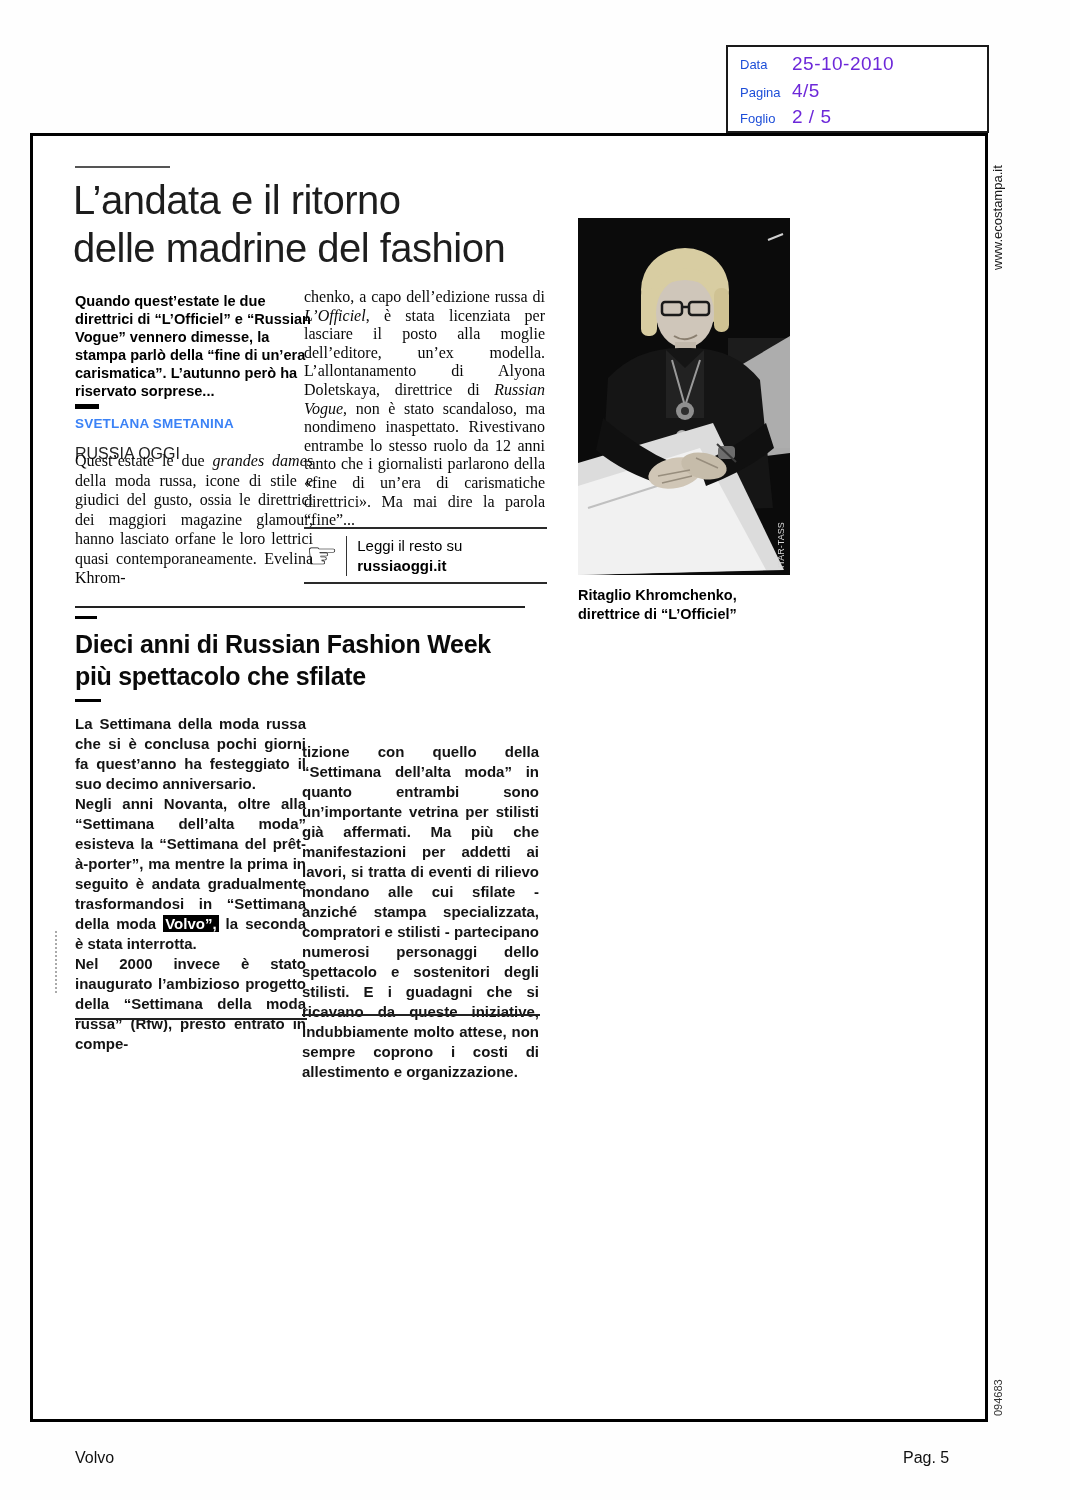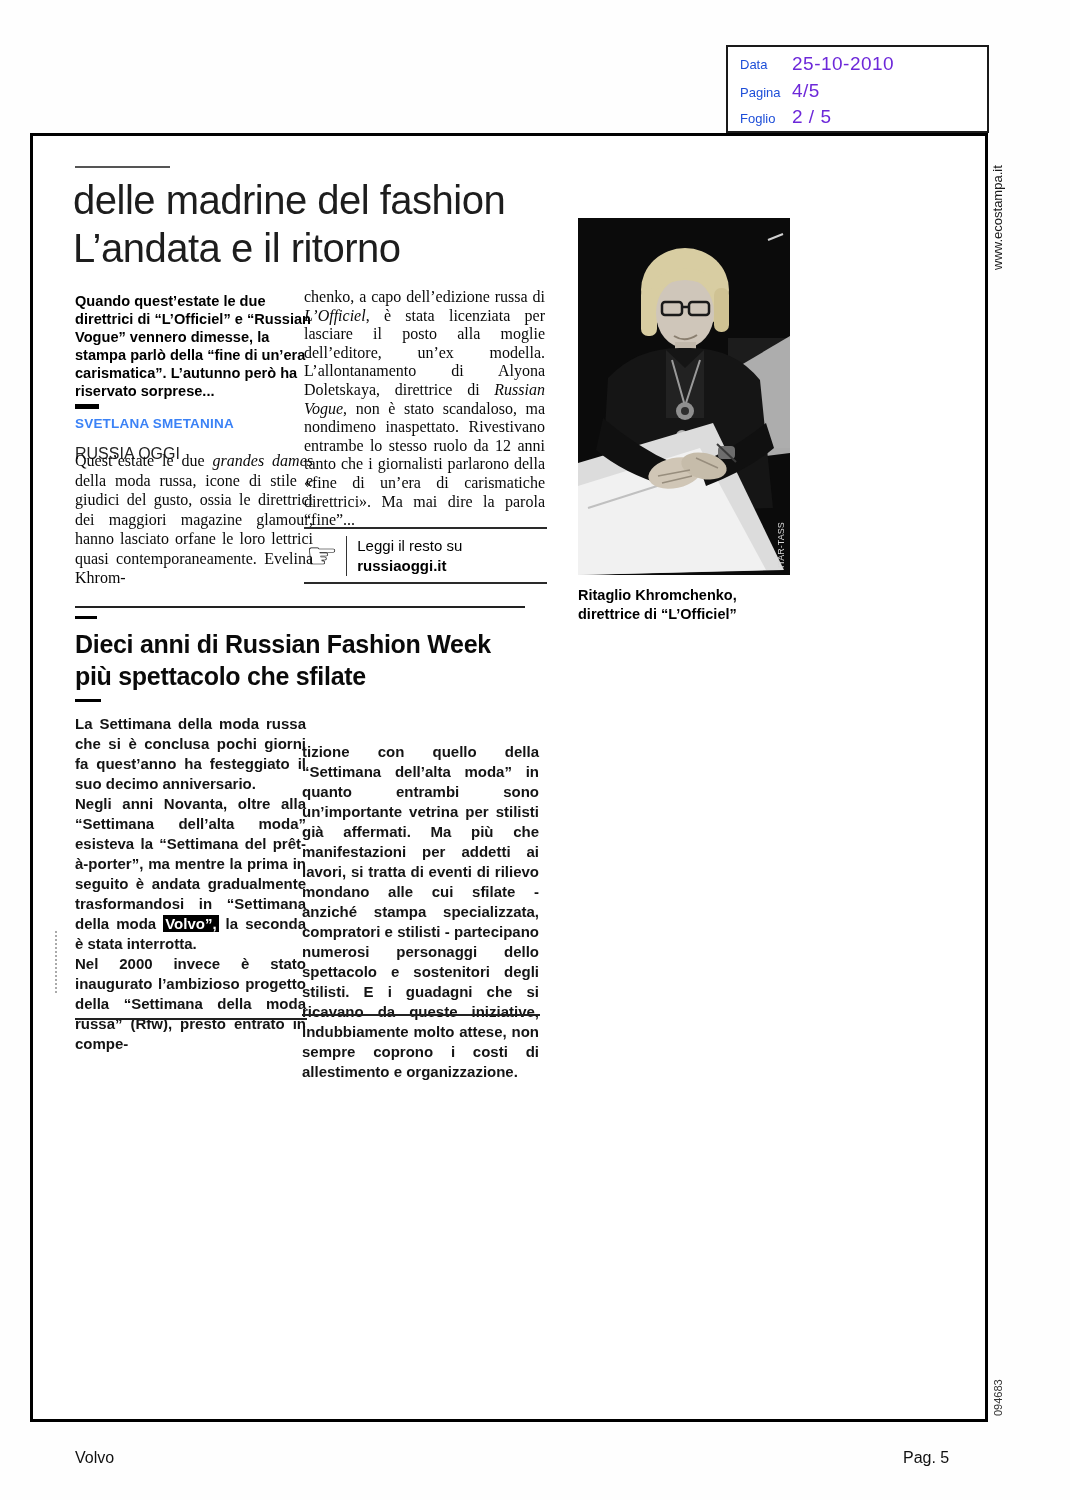--- a/index.html
+++ b/index.html
@@ -120,22 +120,22 @@
     <div class="meta-val" style="top:59px">2 / 5</div>
   </div>
 
   <div class="vert wm-site">www.ecostampa.it</div>
   <div class="vert wm-code">094683</div>
 
   <div class="frame">
 
     <div class="rule" style="left:42px;top:30px;width:95px;height:2px;background:#555"></div>
     <div class="a1-title">
+      <div>L’andata e il ritorno</div>
       <div>delle madrine del fashion</div>
-      <div>L’andata e il ritorno</div>
     </div>
 
     <div class="standfirst">Quando quest’estate le due direttrici di “L’Officiel” e “Russian Vogue” vennero dimesse, la stampa parlò della “fine di un’era carismatica”. L’autunno però ha riservato sorprese...</div>
     <div class="dash" style="left:42px;top:268px;width:24px;height:5px"></div>
     <div class="author">SVETLANA SMETANINA</div>
     <div class="org">RUSSIA OGGI</div>
 
     <p class="serifcol col1"><span>Quest’estate le due </span><span class="ital">grandes dames</span><span> della moda russa, icone di stile e giudici del gusto, ossia le direttrici dei maggiori magazine glamour, hanno lasciato orfane le loro lettrici quasi contemporaneamente. Evelina Khrom-</span></p>
 
     <p class="serifcol col2"><span>chenko, a capo dell’edizione russa di </span><span class="ital">L’Officiel</span><span>, è stata licenziata per lasciare il posto alla moglie dell’editore, un’ex modella. L’allontanamento di Alyona Doletskaya, direttrice di </span><span class="ital">Russian Vogue</span><span>, non è stato scandaloso, ma nondimeno inaspettato. Rivestivano entrambe lo stesso ruolo da 12 anni tanto che i giornalisti parlarono della «fine di un’era di carismatiche direttrici». Ma mai dire la parola “fine”...</span></p>

